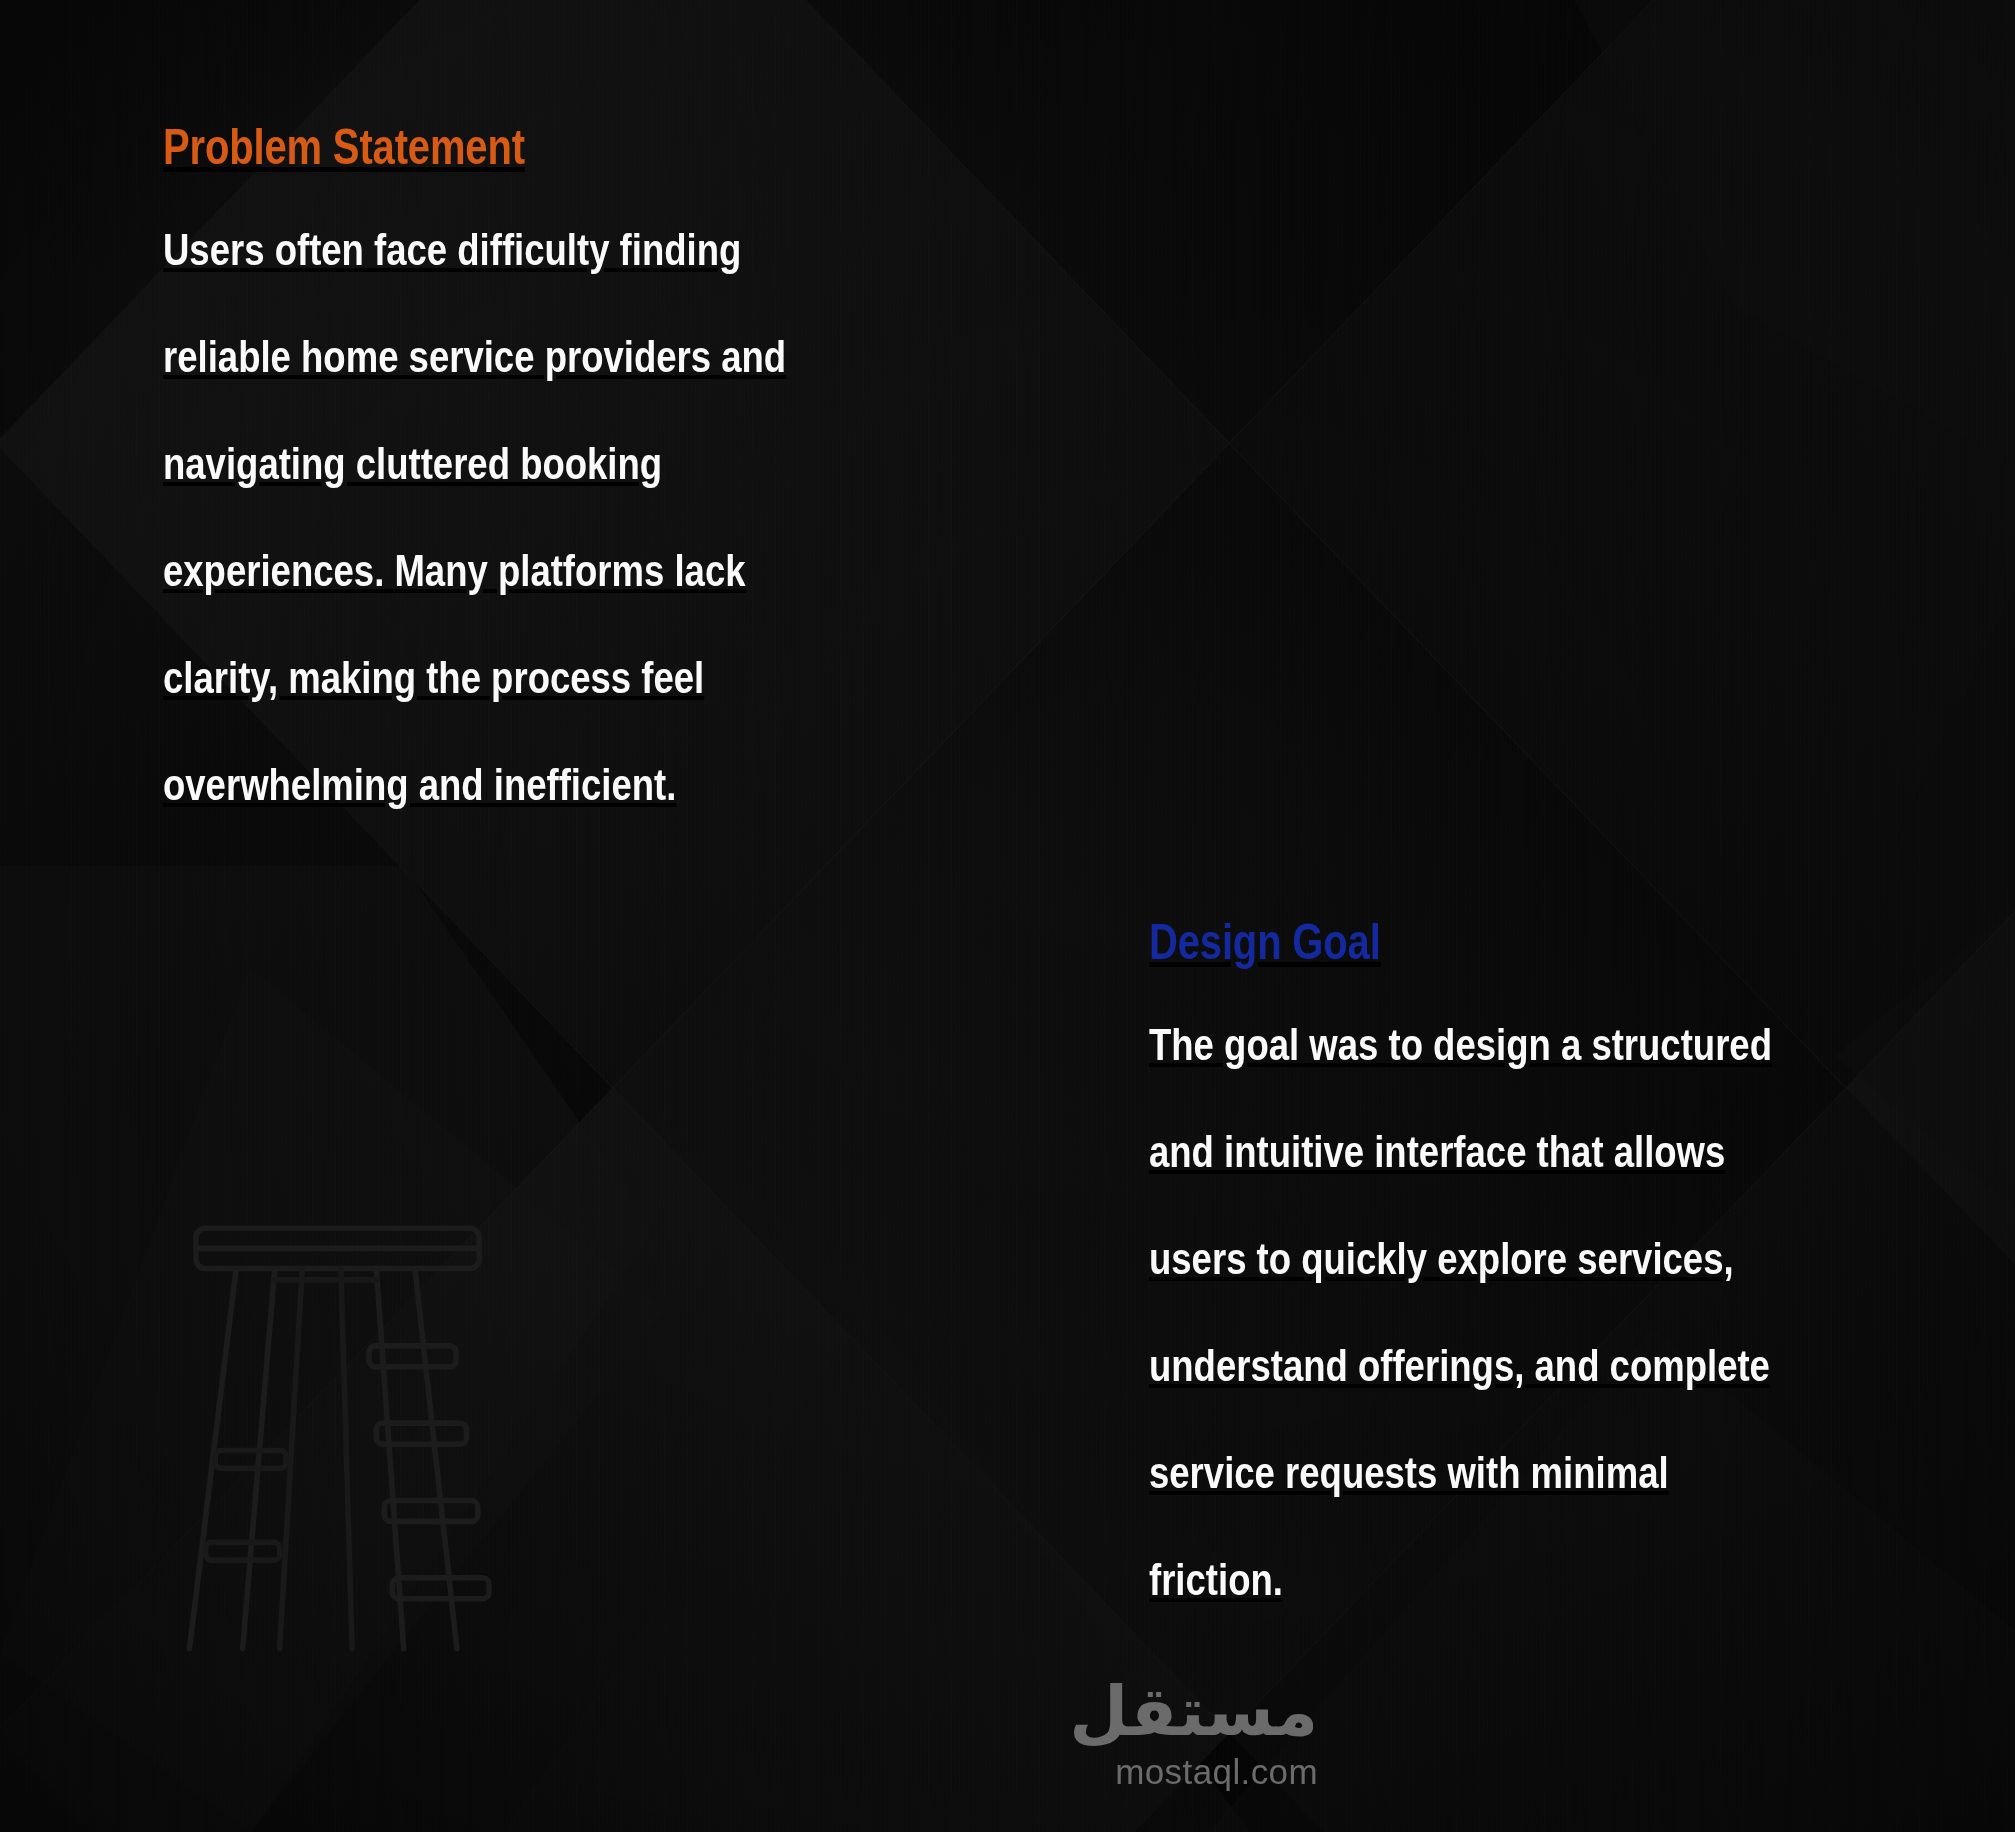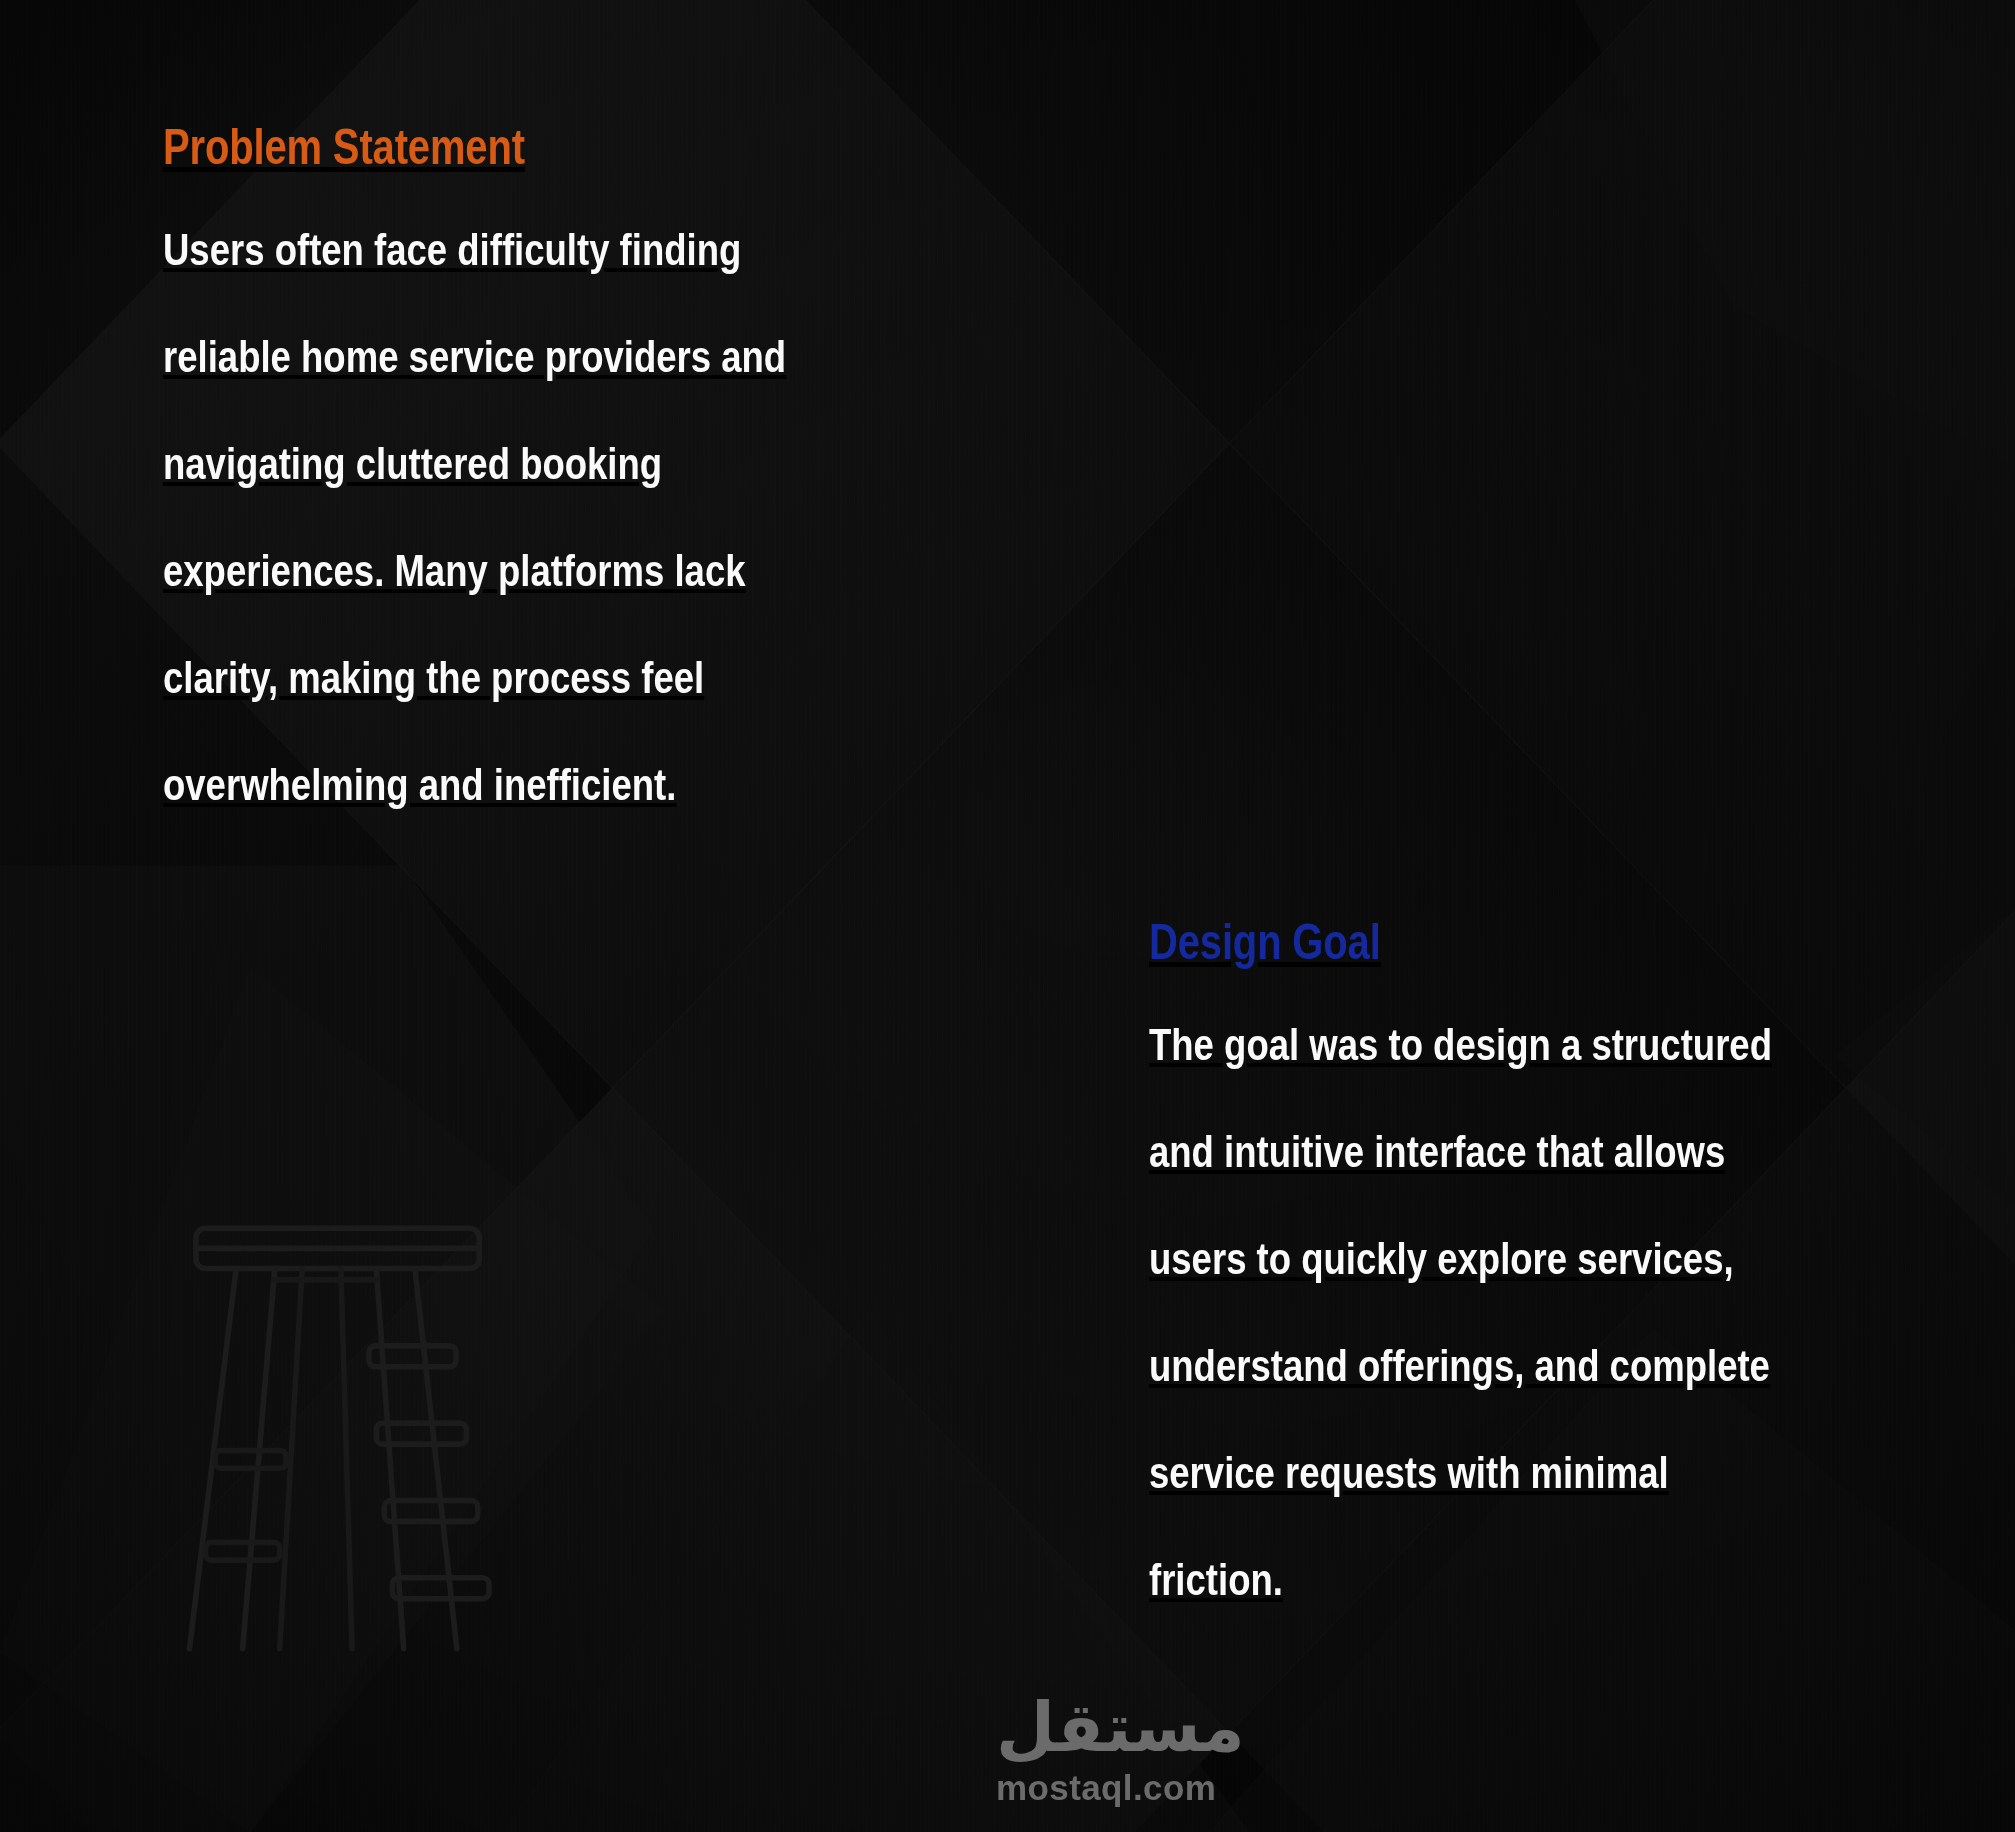--- a/index.html
+++ b/index.html
@@ -98,44 +98,43 @@
     letter-spacing: 0px;
     transform: scaleX(0.83);
     transform-origin: left top;
     width: 1209px;
   }
   .block-body .ln { display:block; white-space: nowrap; }
 
   
   #mostaql-watermark {
     position: absolute;
-    left: 996px;
+    left: 1036px;
     top: 1673px;
     width: 282px;
     height: 133px;
-    text-align: left;
+    text-align: right;
     pointer-events: none;
     user-select: none;
-    margin-top: 16px;
   }
   #mostaql-wordmark-ar {
     display: block;
     color: #6B6B6B;
     font-family: "DejaVu Sans", sans-serif;
     font-weight: 700;
     font-size: 68px;
     line-height: 77px;
     direction: rtl;
     letter-spacing: -0.8px;
   }
   #mostaql-domain {
     display: block;
     color: #6B6B6B;
     font-family: "Liberation Sans", "DejaVu Sans", sans-serif;
-    font-weight: 700;
+    font-weight: 400;
     font-size: 35px;
     line-height: 39px;
     letter-spacing: 0.4px;
     margin-top: 1.6px;
   }
 </style>
 </head>
 <body>
 
 <div id="slide">

